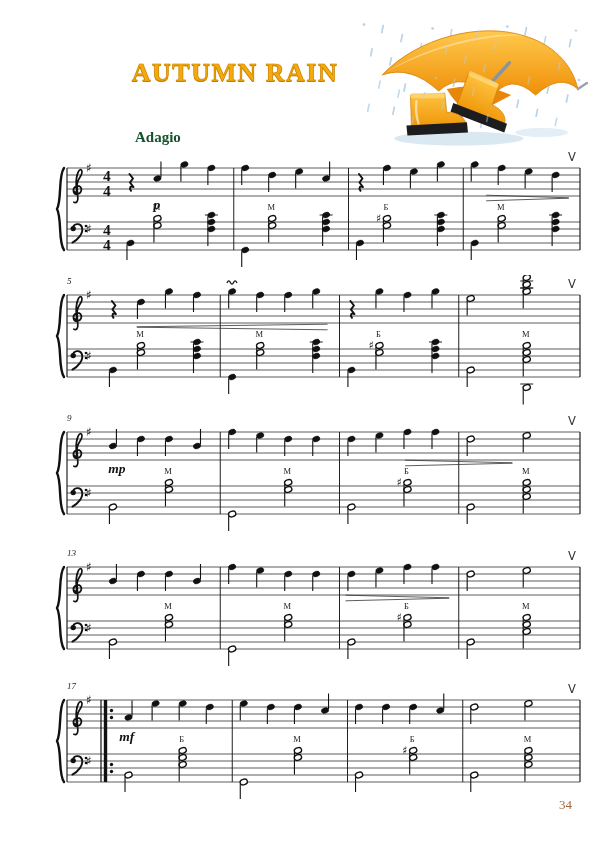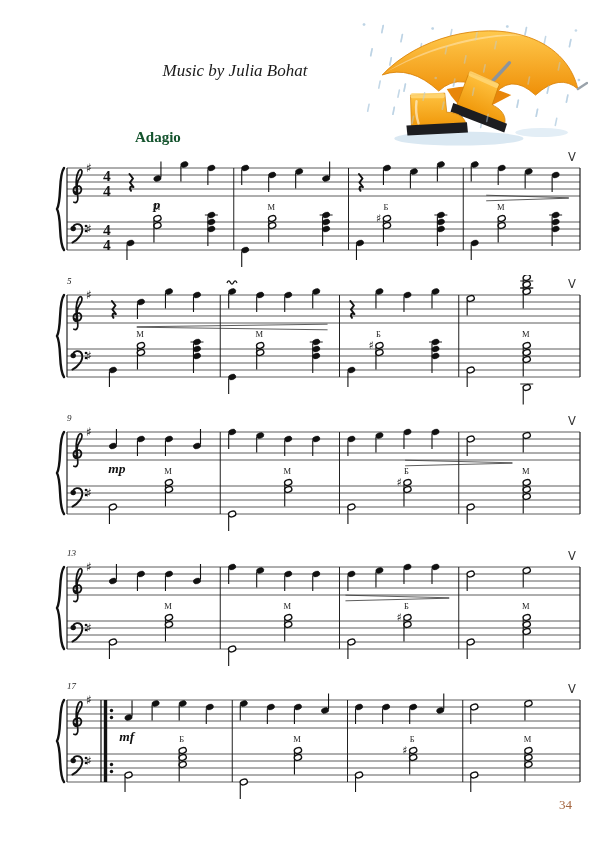--- a/index.html
+++ b/index.html
@@ -22,21 +22,21 @@
   .system{position:absolute;left:55px;width:527px;height:132px;}
   #sys-1{top:148px;} #sys-2{top:275px;} #sys-3{top:412px;} #sys-4{top:547px;} #sys-5{top:680px;}
   .pagenum{position:absolute;right:28px;top:797px;font-size:13px;color:#a4653f;margin-left:7px;}
 </style>
 </head>
 <body>
 
 <div id="page">
 
   <div class="hdr">
-    <div class="subtitle">Music by Julia Bohat</div>
+    <div class="title">AUTUMN RAIN</div>
   </div>
 
   <div class="tempo">Adagio</div>
 
   <svg class="illu" viewBox="0 0 228 136">
     <defs>
       <linearGradient id="umb" x1="0" y1="0" x2="0" y2="1">
         <stop offset="0" stop-color="#ffc94d"></stop>
           <stop offset="1" stop-color="#ee8c04"></stop>
       </linearGradient>

